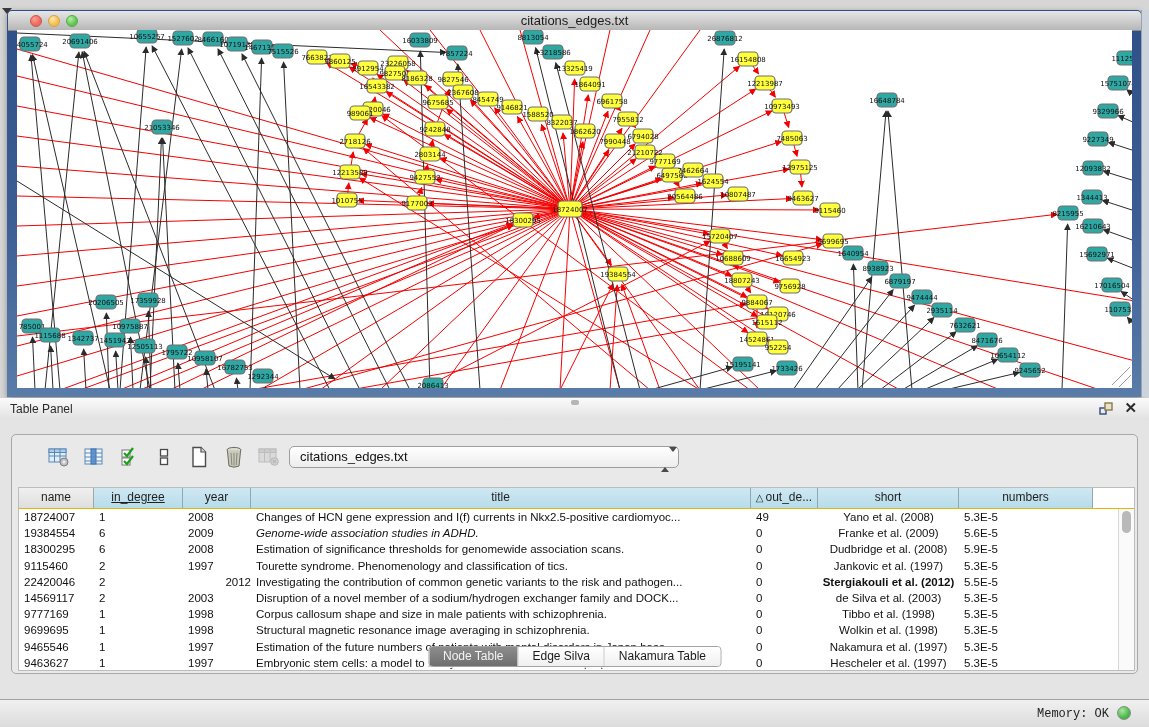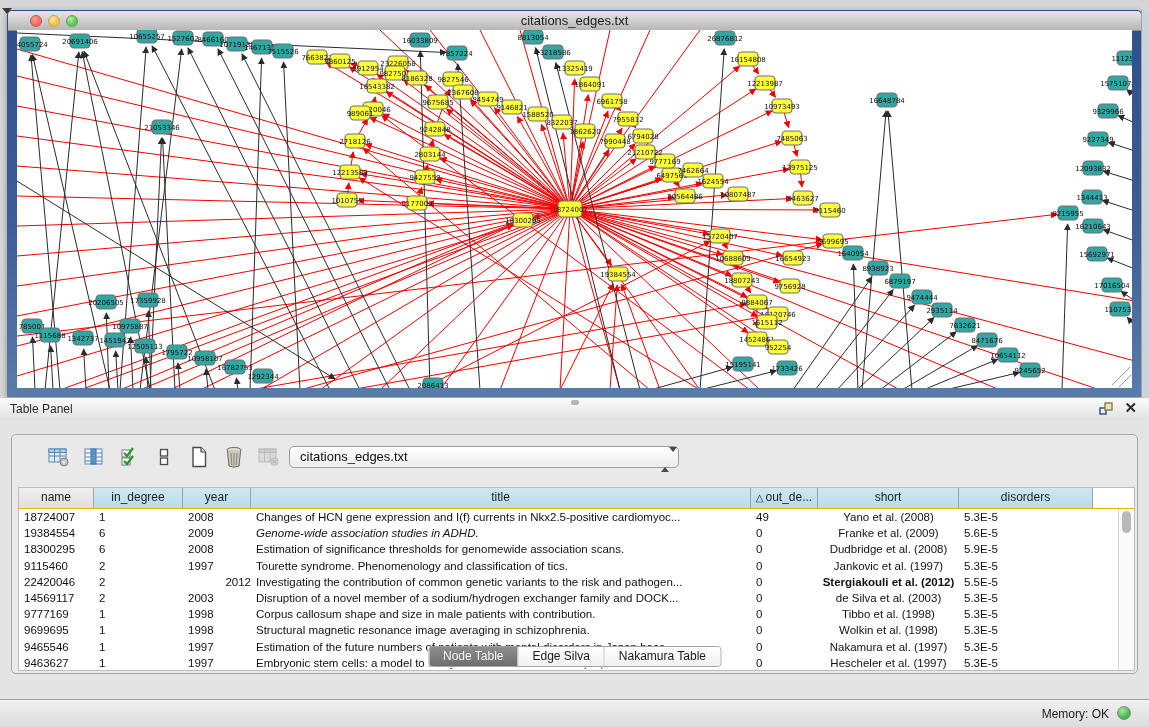--- a/index.html
+++ b/index.html
@@ -65,21 +65,21 @@
   .vthumb{position:absolute;left:3px;top:2px;width:9px;height:22px;background:#b9b9b9;border-radius:5px;cursor:pointer;}
 
   .tabs{position:absolute;left:50%;transform:translateX(-50%);bottom:6px;display:flex;height:19px;
     border:1px solid #a3a3a3;border-radius:4px;overflow:hidden;background:#fff;box-shadow:0 1px 1px rgba(255,255,255,.8);}
   .tab{height:19px;line-height:19px;font-size:12px;padding:0 14px;color:#1a1a1a;
     background:linear-gradient(180deg,#ffffff,#f0f0f0);cursor:pointer;border-left:1px solid #c9c9c9;}
   .tab:first-child{border-left:none;}
   .tab.active{background:linear-gradient(180deg,#8d8d8d,#6e6e6e);color:#f4f4f4;}
 
   .statusbar{position:absolute;left:0;bottom:0;width:1149px;height:27px;
-    background:linear-gradient(180deg,#f0f0f0,#dcdcdc);border-top:1px solid #a2a2a2;}
+    background:linear-gradient(180deg,#f0f0f0,#dcdcdc);border-top:1px solid #a2a2a2;font-family:Liberation Mono, monospace;}
   .mem-label{position:absolute;right:40px;top:7px;font-size:12px;color:#222;}
   .mem-dot{position:absolute;right:18px;top:6px;width:14px;height:14px;border-radius:50%;
     background:radial-gradient(circle at 35% 30%,#a8e89e,#45b647 65%);border:1px solid #8a8a8a;box-sizing:border-box;}
 </style>
 </head>
 <body>
 
 <div class="app-corner-arrow"></div>
 
 <div class="graph-window">
@@ -805,26 +805,26 @@
       <span class="tb-icon fx">f(x)</span>
     </div>
     <div class="dropdown">
       <span>citations_edges.txt</span>
       <span class="dd-stepper"><span class="up"></span><span class="down"></span></span>
     </div>
 
     <div class="table-wrap">
       <div class="thead" id="thead">
           <div class="th gray" style="width: 75px;"><span>name</span></div>
-          <div class="th" style="width: 89px;"><span>in_degree</span></div>
+          <div class="th" style="width: 89px; text-decoration: underline;"><span>in_degree</span></div>
           <div class="th" style="width: 68px;"><span>year</span></div>
           <div class="th" style="width: 500px;"><span>title</span></div>
           <div class="th" style="width: 67px;"><span class="sort-glyph">△</span><span>out_de...</span></div>
           <div class="th" style="width: 141px;"><span>short</span></div>
-          <div class="th" style="width: 134px;"><span>disorders</span></div>
+          <div class="th" style="width: 134px;"><span>numbers</span></div>
         </div>
       <div class="tbody" id="tbody">
           <div class="trow">
             <div class="td" style="width: 75px;">18724007</div>
             <div class="td" style="width: 89px;">1</div>
             <div class="td" style="width: 68px;">2008</div>
             <div class="td" style="width: 500px;">Changes of HCN gene expression and I(f) currents in Nkx2.5-positive cardiomyoc...</div>
             <div class="td" style="width: 67px;">49</div>
             <div class="td center" style="width: 141px;">Yano et al. (2008)</div>
             <div class="td" style="width: 134px;">5.3E-5</div>
@@ -871,21 +871,21 @@
             <div class="td" style="width: 68px;">2003</div>
             <div class="td" style="width: 500px;">Disruption of a novel member of a sodium/hydrogen exchanger family and DOCK...</div>
             <div class="td" style="width: 67px;">0</div>
             <div class="td center" style="width: 141px;">de Silva et al. (2003)</div>
             <div class="td" style="width: 134px;">5.3E-5</div>
           </div>
           <div class="trow">
             <div class="td" style="width: 75px;">9777169</div>
             <div class="td" style="width: 89px;">1</div>
             <div class="td" style="width: 68px;">1998</div>
-            <div class="td" style="width: 500px;">Corpus callosum shape and size in male patients with contribution.</div>
+            <div class="td" style="width: 500px;">Corpus callosum shape and size in male patients with schizophrenia.</div>
             <div class="td" style="width: 67px;">0</div>
             <div class="td center" style="width: 141px;">Tibbo et al. (1998)</div>
             <div class="td" style="width: 134px;">5.3E-5</div>
           </div>
           <div class="trow">
             <div class="td" style="width: 75px;">9699695</div>
             <div class="td" style="width: 89px;">1</div>
             <div class="td" style="width: 68px;">1998</div>
             <div class="td" style="width: 500px;">Structural magnetic resonance image averaging in schizophrenia.</div>
             <div class="td" style="width: 67px;">0</div>

